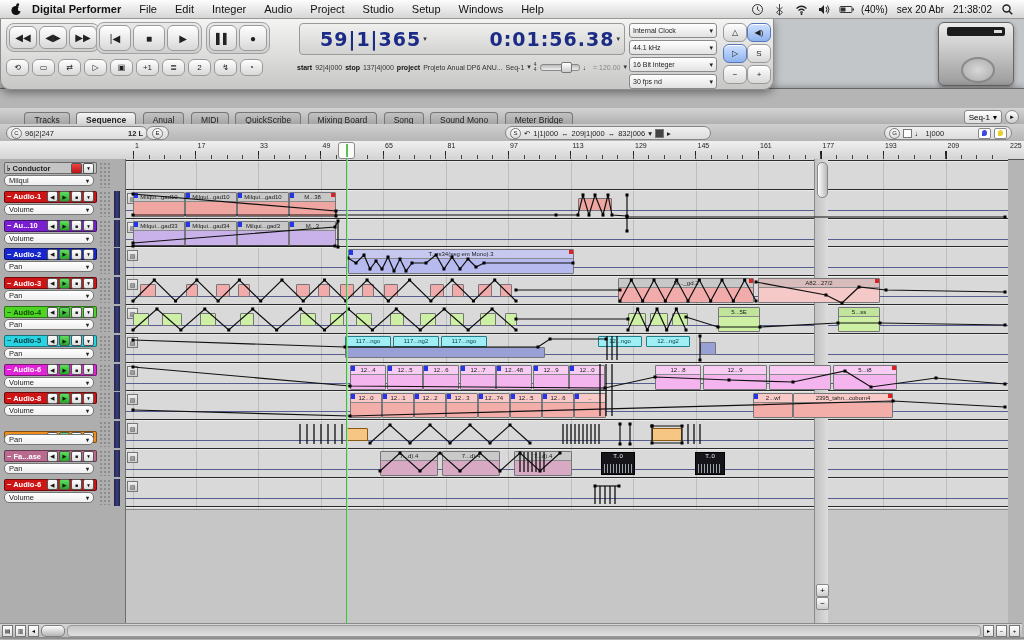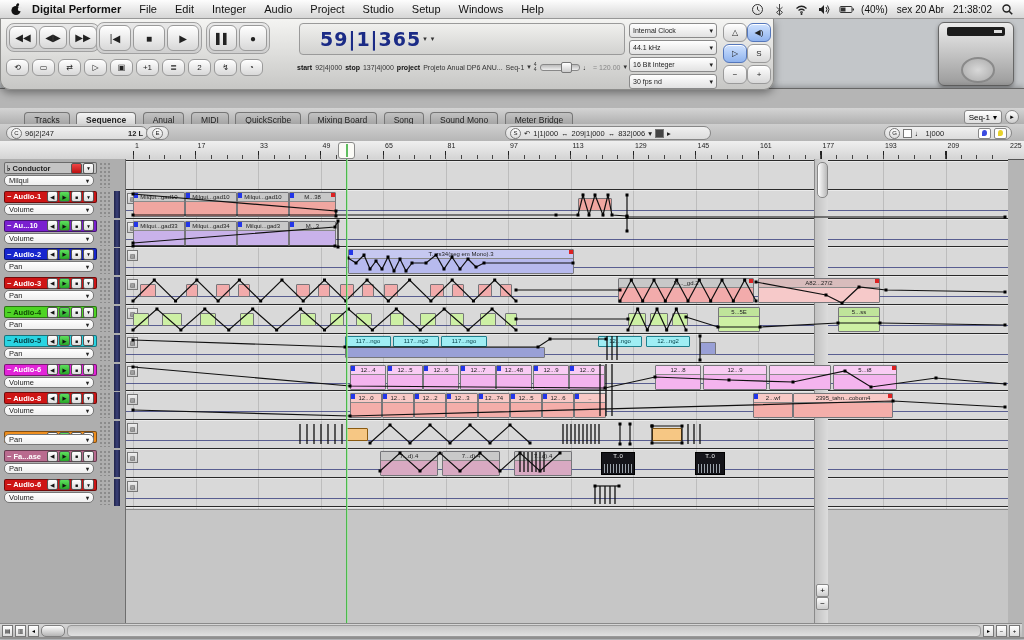--- a/index.html
+++ b/index.html
@@ -191,20 +191,21 @@
       <span class="btn tsm">+1</span>
       <span class="btn tsm">≣</span>
       <span class="btn tsm">2</span>
       <span class="btn tsm">↯</span>
       <span class="btn tsm">◔</span>
     </div>
 
   <div id="counterbox">
     <span class="cnt" style="margin-left:20px">59|1|365</span>
     <span style="font-size:7px;margin:0 2px;color:#333">▾</span>
+    <span class="cnt" style="margin-left:auto">0:01:56.38</span>
     <span style="font-size:7px;margin:0 4px 0 2px;color:#333">▾</span>
   </div>
   <div id="inforow">
     <b>start</b>
     <span>92|4|000</span>
     <b>stop</b>
     <span>137|4|000</span>
     <b>project</b>
     <span>Projeto Anual DP6 ANU...</span>
     <span>Seq-1</span>

